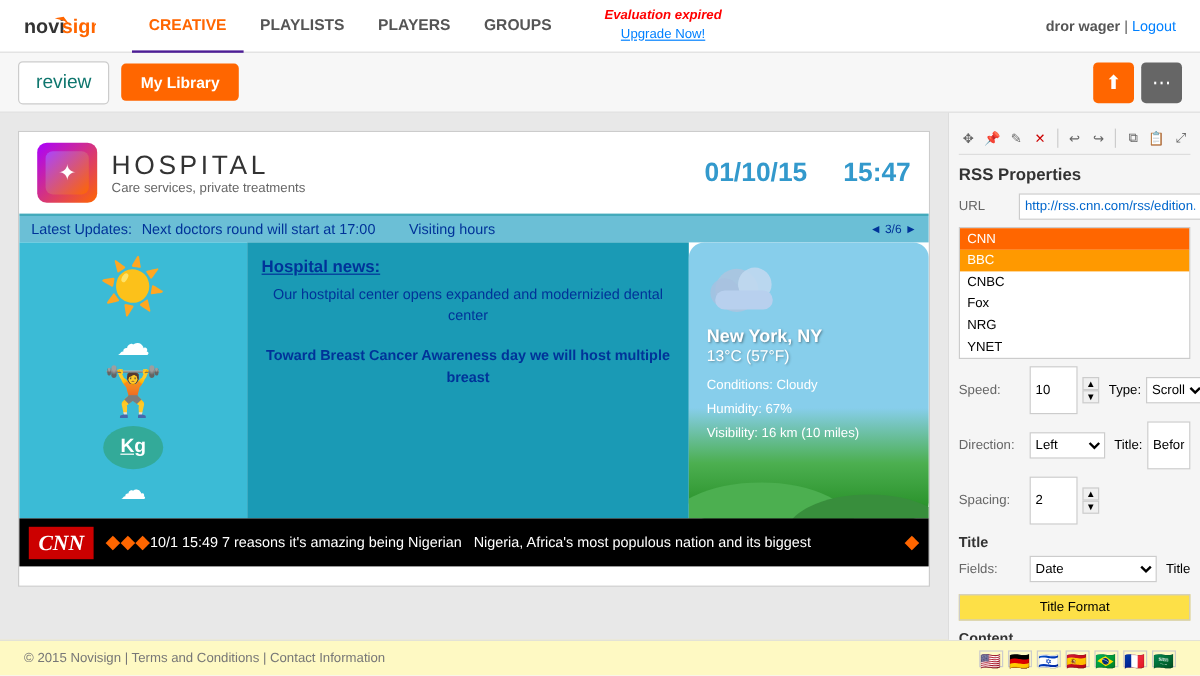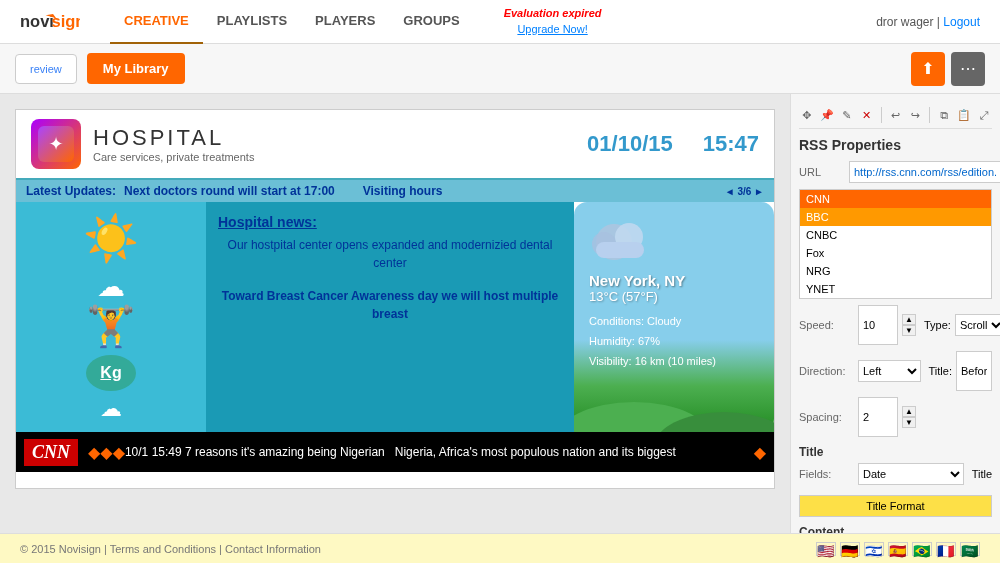--- a/index.html
+++ b/index.html
@@ -33,38 +33,38 @@
       display: flex;
       align-items: center;
       font-size: 13px;
       font-weight: bold;
       color: #555;
       cursor: pointer;
       border-bottom: 2px solid transparent;
     }
     .nav-item.active {
       color: #f60;
-      border-bottom: 2px solid #a16207;
+      border-bottom: 2px solid #4c1d95;
     }
 
     #eval-notice {
       margin-left: 30px;
       text-align: center;
       font-size: 11px;
       line-height: 1.4;
     }
     .eval-expired { color: red; font-weight: bold; font-style: italic; }
     .upgrade-link { color: #0080ff; text-decoration: underline; cursor: pointer; }
 
     #user-area {
       margin-left: auto;
       font-size: 12px;
       color: #555;
     }
-    #user-area span { font-weight: normal; }
+    #user-area span { font-weight: bold; }
     #user-area a { color: #0080ff; cursor: pointer; text-decoration: none; }
 
     
     #toolbar {
       background: #f7f7f7;
       height: 50px;
       display: flex;
       align-items: center;
       padding: 0 15px;
       border-bottom: 1px solid #ddd;
@@ -75,25 +75,25 @@
       color: #fff;
       border: none;
       border-radius: 4px;
       padding: 8px 16px;
       font-size: 13px;
       font-weight: bold;
       cursor: pointer;
     }
     .btn-outline {
       background: #fff;
-      color: #3b82f6;
+      color: #0f766e;
       border: 1px solid #ccc;
       border-radius: 4px;
       padding: 8px 14px;
-      font-size: 11px;
+      font-size: 16px;
       cursor: pointer;
     }
     .toolbar-right {
       margin-left: auto;
       display: flex;
       gap: 6px;
     }
     .icon-btn {
       background: #f60;
       color: #fff;
@@ -173,21 +173,21 @@
 
     .ticker-bar {
       background: #6bbfd6;
       padding: 4px 10px;
       font-size: 12px;
       color: #003399;
       display: flex;
       align-items: center;
       gap: 8px;
     }
-    .ticker-bar span { color: #003399; font-weight: bold; }
+    .ticker-bar span { color: #003399; font-weight: normal; }
     .ticker-latest { color: #f5a500; font-weight: bold; }
     .ticker-nav { font-size: 10px; }
 
     .content-area {
       display: flex;
       height: 230px;
     }
 
     .left-panel {
       width: 190px;

